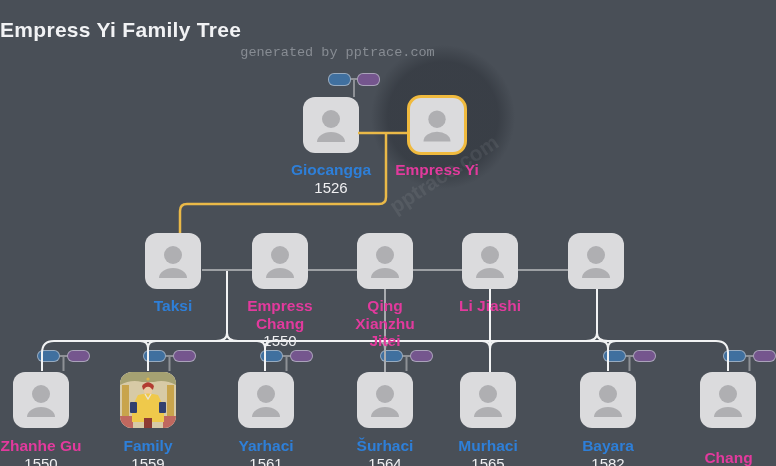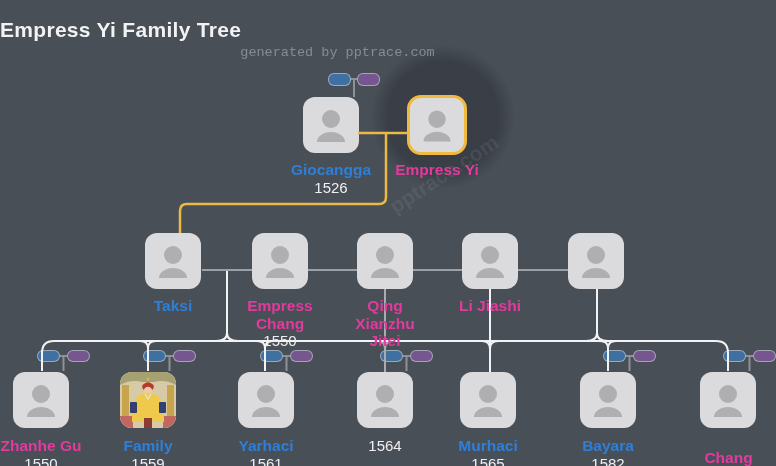--- a/index.html
+++ b/index.html
@@ -243,20 +243,21 @@
   </div>
   <div class="label" style="left:93px;top:431px;width:110px">
     <div class="name male">Family</div>
     <div class="year">1559</div>
   </div>
   <div class="label" style="left:211px;top:431px;width:110px">
     <div class="name male">Yarhaci</div>
     <div class="year">1561</div>
   </div>
   <div class="label" style="left:330px;top:431px;width:110px">
+    <div class="name male">Šurhaci</div>
     <div class="year">1564</div>
   </div>
   <div class="label" style="left:433px;top:431px;width:110px">
     <div class="name male">Murhaci</div>
     <div class="year">1565</div>
   </div>
   <div class="label" style="left:553px;top:431px;width:110px">
     <div class="name male">Bayara</div>
     <div class="year">1582</div>
   </div>

